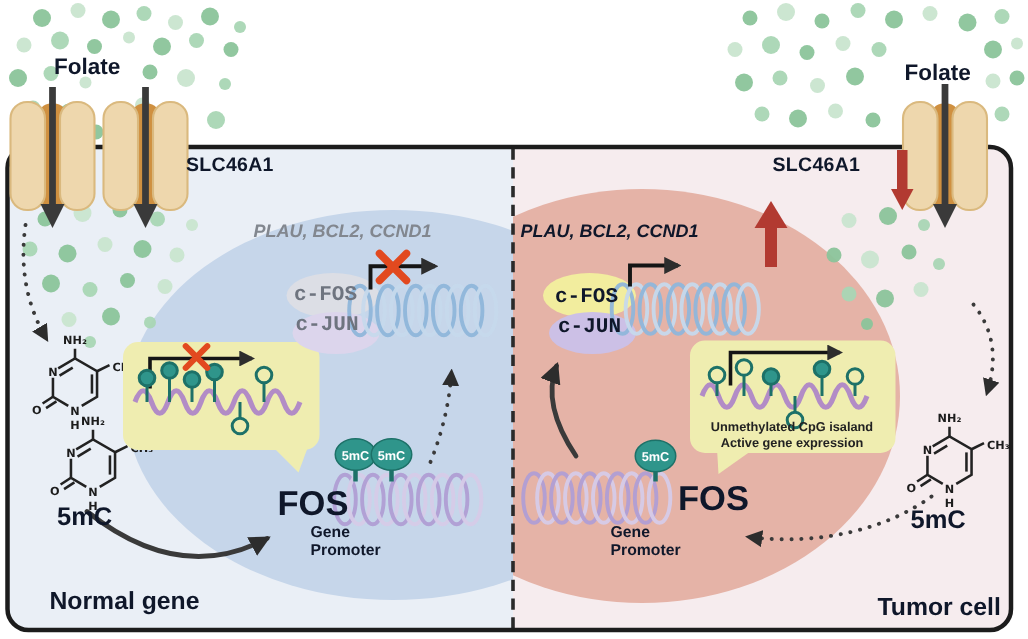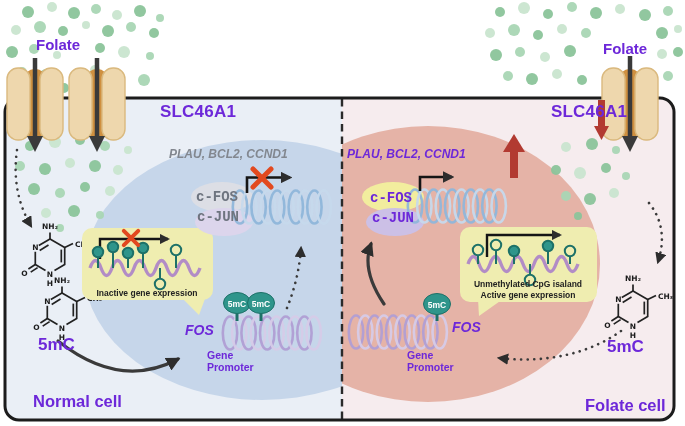--- a/index.html
+++ b/index.html
@@ -1,27 +1,27 @@
 <!DOCTYPE html>
 <html><head>
 <meta charset="utf-8">
 <style>
   html,body{margin:0;padding:0;background:#fff;}
   .stage{position:relative;width:685px;height:426px;background:#ffffff;overflow:hidden;
          font-family:"Liberation Sans",sans-serif;}
   svg.layer{position:absolute;left:0;top:0;}
-  .lbl{position:absolute;white-space:nowrap;color:#6d28d9;}
+  .lbl{position:absolute;white-space:nowrap;color:#0f172a;}
   .folate{font-size:15px;font-weight:bold;}
-  .slc{font-size:17px;font-weight:bold;letter-spacing:.2px;margin-left:36px;}
+  .slc{font-size:13px;font-weight:bold;letter-spacing:.2px;}
   .genes{font-size:12px;font-weight:bold;font-style:italic;}
   .genes-left{color:#82878f;}
   .tf{font-size:14px;font-weight:bold;font-family:Liberation Mono, monospace;}
   .tf-left{color:#6e747f;}
   .bub{font-size:8.5px;font-weight:bold;text-align:center;width:134px;color:#222;}
-  .fos{font-size:14px;font-weight:bold;font-style:italic;}
+  .fos{font-size:23px;font-weight:bold;}
   .prom{font-size:10.5px;font-weight:bold;width:72px;line-height:11.5px;}
   .mcbig{font-size:17px;font-weight:bold;}
   .celltype{font-size:16.5px;font-weight:bold;}
   .chem{font-family:"DejaVu Sans",sans-serif;font-size:7.5px;font-weight:bold;fill:#1c1c1c;}
   .mctag{font-family:"Liberation Sans",sans-serif;font-size:8.5px;font-weight:bold;fill:#ffffff;}
 </style>
 </head>
 <body>
 
 <div class="stage">
@@ -342,31 +342,30 @@
 <div class="lbl folate" style="left:36px;top:36px;">Folate</div>
 <div class="lbl folate" style="left:603px;top:40px;">Folate</div>
 <div class="lbl slc" style="left:124px;top:102px;">SLC46A1</div>
 <div class="lbl slc" style="left:515px;top:102px;">SLC46A1</div>
 <div class="lbl genes genes-left" style="left:169px;top:147px;">PLAU, BCL2, CCND1</div>
 <div class="lbl genes" style="left:347px;top:147px;">PLAU, BCL2, CCND1</div>
 <div class="lbl tf tf-left" style="left:196px;top:189px;">c-FOS</div>
 <div class="lbl tf tf-left" style="left:197px;top:209px;">c-JUN</div>
 <div class="lbl tf" style="left:370px;top:190px;">c-FOS</div>
 <div class="lbl tf" style="left:372px;top:210px;">c-JUN</div>
-<div class="lbl bub" style="left:80px;top:287.5px;">Inactive gene expression</div>
 <div class="lbl bub" style="left:461px;top:279px;">Unmethylated CpG isaland</div>
 <div class="lbl bub" style="left:461px;top:289.5px;">Active gene expression</div>
 <div class="lbl fos" style="left:185px;top:322px;">FOS</div>
 <div class="lbl fos" style="left:452px;top:319px;">FOS</div>
 <div class="lbl prom" style="left:207px;top:350px;">
   <div>Gene</div>
   <div>Promoter</div>
 </div>
 <div class="lbl prom" style="left:407px;top:350px;">
   <div>Gene</div>
   <div>Promoter</div>
 </div>
 <div class="lbl mcbig" style="left:38px;top:335px;">5mC</div>
 <div class="lbl mcbig" style="left:607px;top:337px;">5mC</div>
-<div class="lbl celltype" style="left:33px;top:392px;">Normal cell</div>
-<div class="lbl celltype" style="left:585px;top:396px;">Folate cell</div>
+<div class="lbl celltype" style="left:33px;top:392px;">Normal gene</div>
+<div class="lbl celltype" style="left:585px;top:396px;">Tumor cell</div>
 
 </div>
 
 </body></html>

